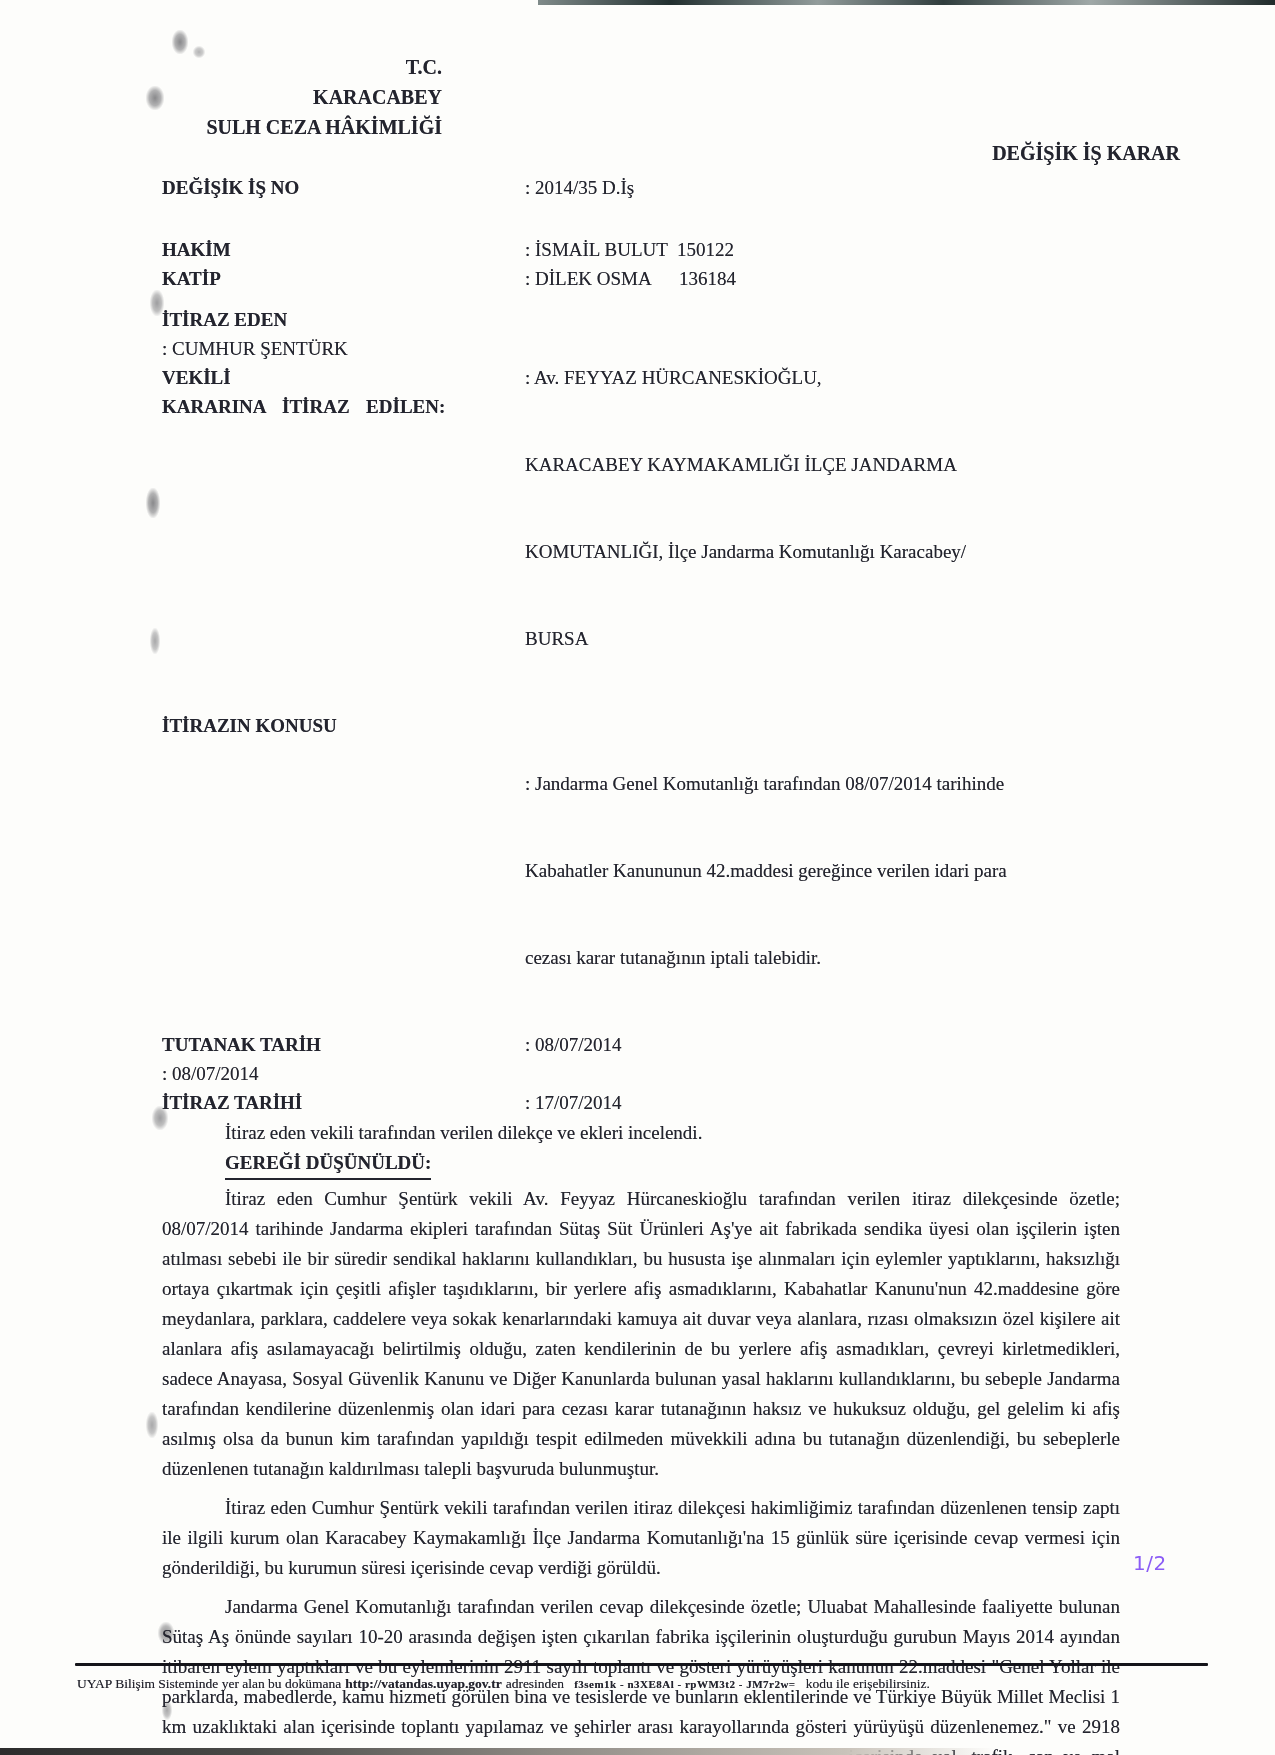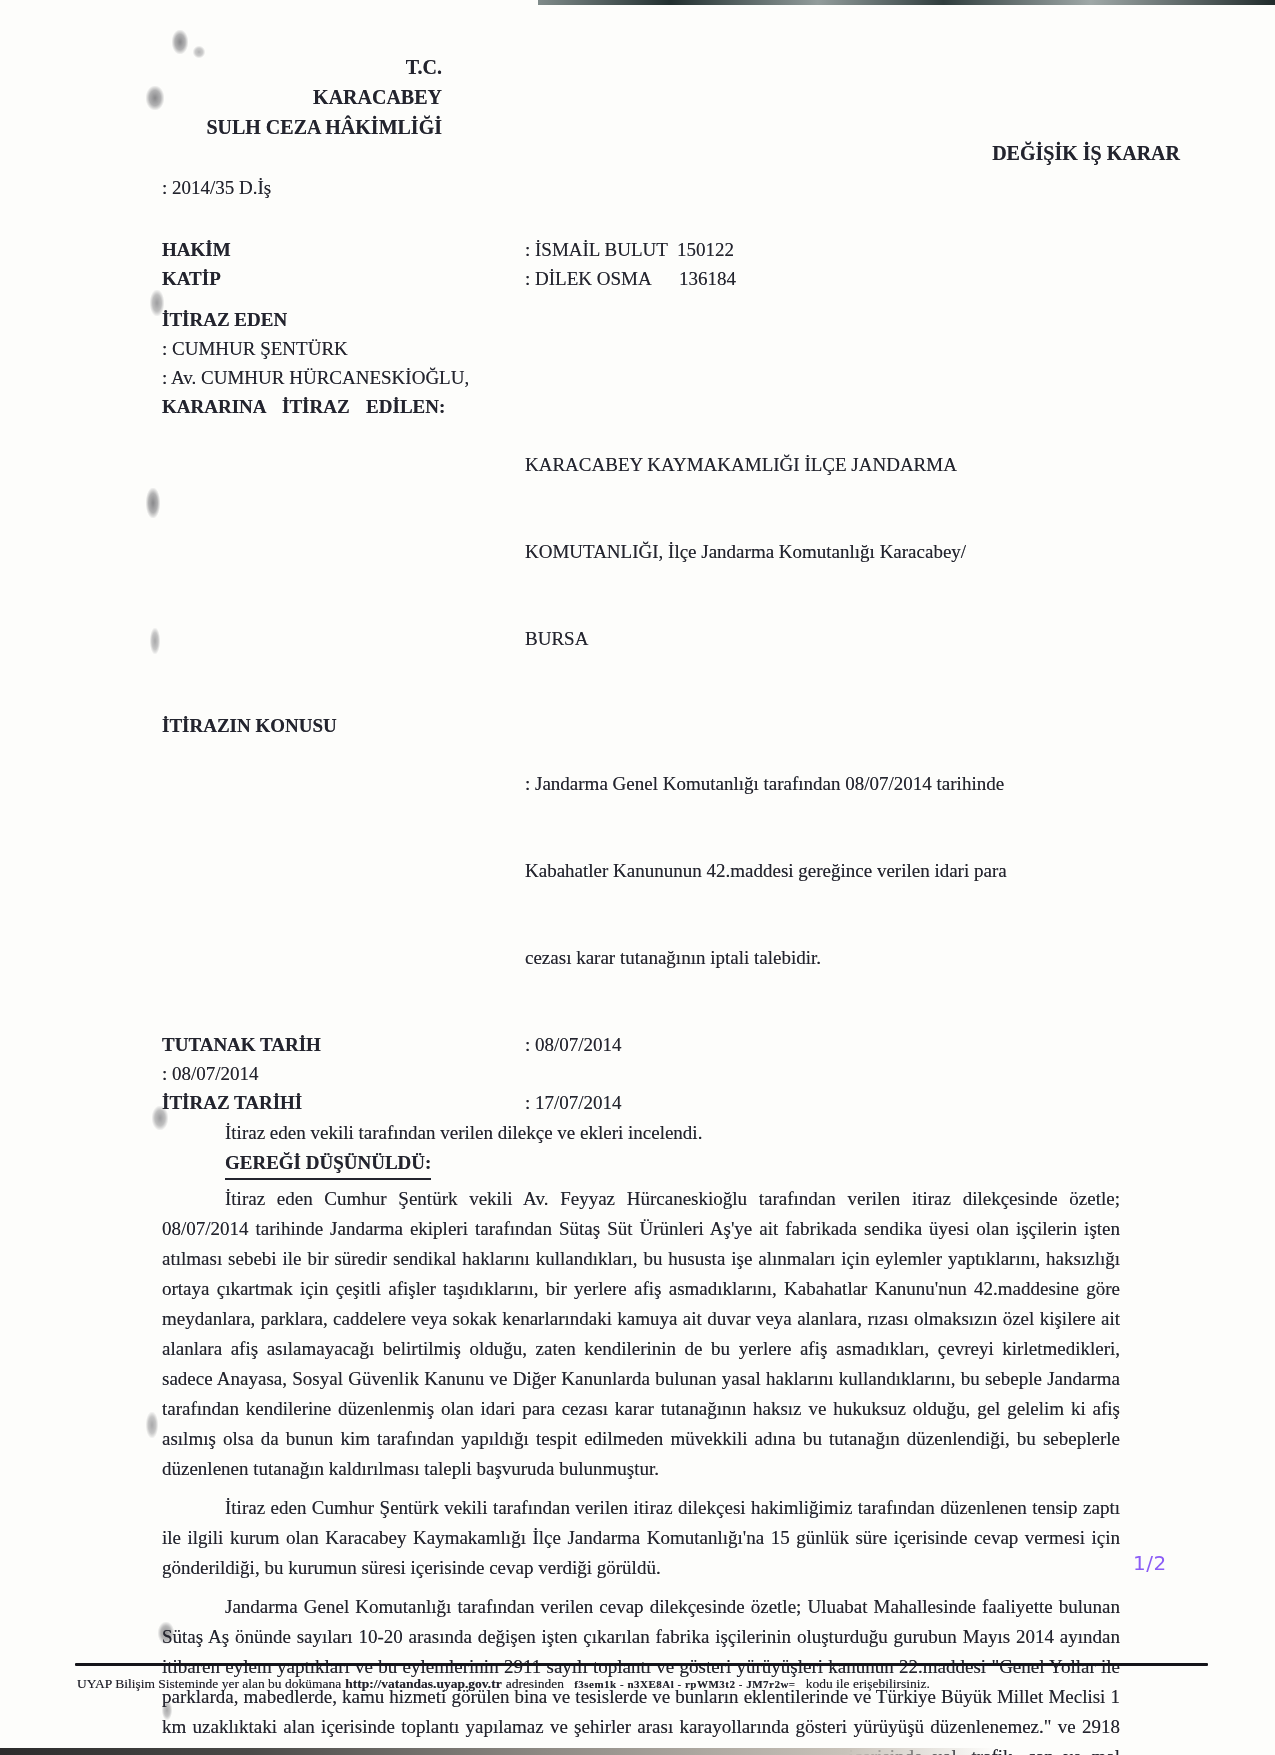--- a/index.html
+++ b/index.html
@@ -100,38 +100,40 @@
 
   <div class="content">
 
     <div class="court-head">
       <div>T.C.</div>
       <div>KARACABEY</div>
       <div>SULH CEZA HÂKİMLİĞİ</div>
     </div>
 
     <div class="frow mt-head">
+      <span class="flabel">DEĞİŞİK İŞ NO</span>
       <span class="fvalue">: 2014/35 D.İş</span>
     </div>
 
     <div class="frow gap-lg">
       <span class="flabel">HAKİM</span>
       <span class="fvalue">: İSMAİL BULUT  150122</span>
     </div>
     <div class="frow">
       <span class="flabel">KATİP</span>
       <span class="fvalue">: DİLEK OSMA      136184</span>
     </div>
 
     <div class="frow gap-md">
       <span class="flabel">İTİRAZ EDEN</span>
       <span class="fvalue">: CUMHUR ŞENTÜRK</span>
     </div>
     <div class="frow">
-      <span class="fvalue">: Av. CUMHUR HÜRCANESKİOĞLU,</span>
+      <span class="flabel">VEKİLİ</span>
+      <span class="fvalue">: Av. FEYYAZ HÜRCANESKİOĞLU,</span>
     </div>
 
     <div class="frow">
       <span class="flabel wide">KARARINA İTİRAZ EDİLEN:</span>
       <span class="fvalue">
         <span class="vline">KARACABEY KAYMAKAMLIĞI İLÇE JANDARMA</span>
         <span class="vline">KOMUTANLIĞI, İlçe Jandarma Komutanlığı Karacabey/</span>
         <span class="vline">BURSA</span>
       </span>
     </div>

